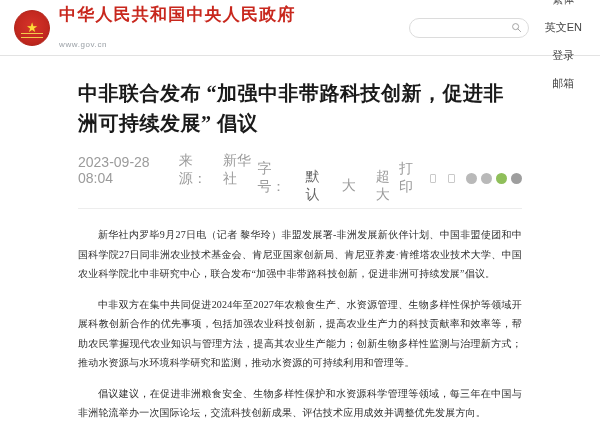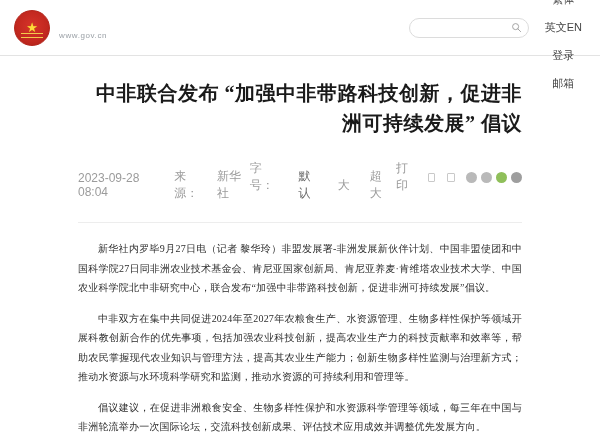--- a/index.html
+++ b/index.html
@@ -93,31 +93,31 @@
   
   .article {
     padding: 22px 78px 0 78px;
   }
   h1.headline {
     font-family: "Liberation Serif", serif;
     font-size: 20px;
     font-weight: bold;
     color: #1a1a1a;
     line-height: 1.5;
-    text-align: right;
+    text-align: left;
     margin: 0 0 14px 0;
     letter-spacing: 0.5px;
   }
   .metabar {
     display: flex;
-    align-items: flex-end;
-    font-size: 12px;
+    align-items: flex-start;
+    font-size: 14px;
     color: #9b9b9b;
     border-bottom: 1px solid #ededed;
-    padding-bottom: 20px;
+    padding-bottom: 4px;
     margin-bottom: 2px;
   }
   .meta-left { display: flex; align-items: center; gap: 10px; }
   .meta-right { margin-left: auto; display: flex; align-items: center; gap: 7px; }
   .fontsize-group { display: flex; align-items: center; gap: 20px; }
   .fontsize-group .fs { cursor: pointer; margin-top: 16px; }
   .fs.active { color: #666; }
   .print-icons { display: flex; align-items: center; gap: 12px; }
   .mini-box {
     width: 9px; height: 9px;
@@ -152,20 +152,21 @@
 </head>
 <body>
 
 <div class="page">
 
   <div class="header">
     <div class="emblem">
       <span class="star">★</span>
     </div>
     <div class="titleblock">
+      <div class="site-title">中华人民共和国中央人民政府</div>
       <div class="site-domain">www.gov.cn</div>
     </div>
     <div class="header-spacer"></div>
     <div class="search-box" placeholder="">
       <svg class="search-icon" viewBox="0 0 16 16">
         <circle cx="6.7" cy="6.7" r="4.4" fill="none" stroke="#9a9a9a" stroke-width="1.3"></circle>
         <line x1="10" y1="10" x2="14" y2="14" stroke="#9a9a9a" stroke-width="1.3" stroke-linecap="round"></line>
       </svg>
     </div>
     <div class="navlinks">

